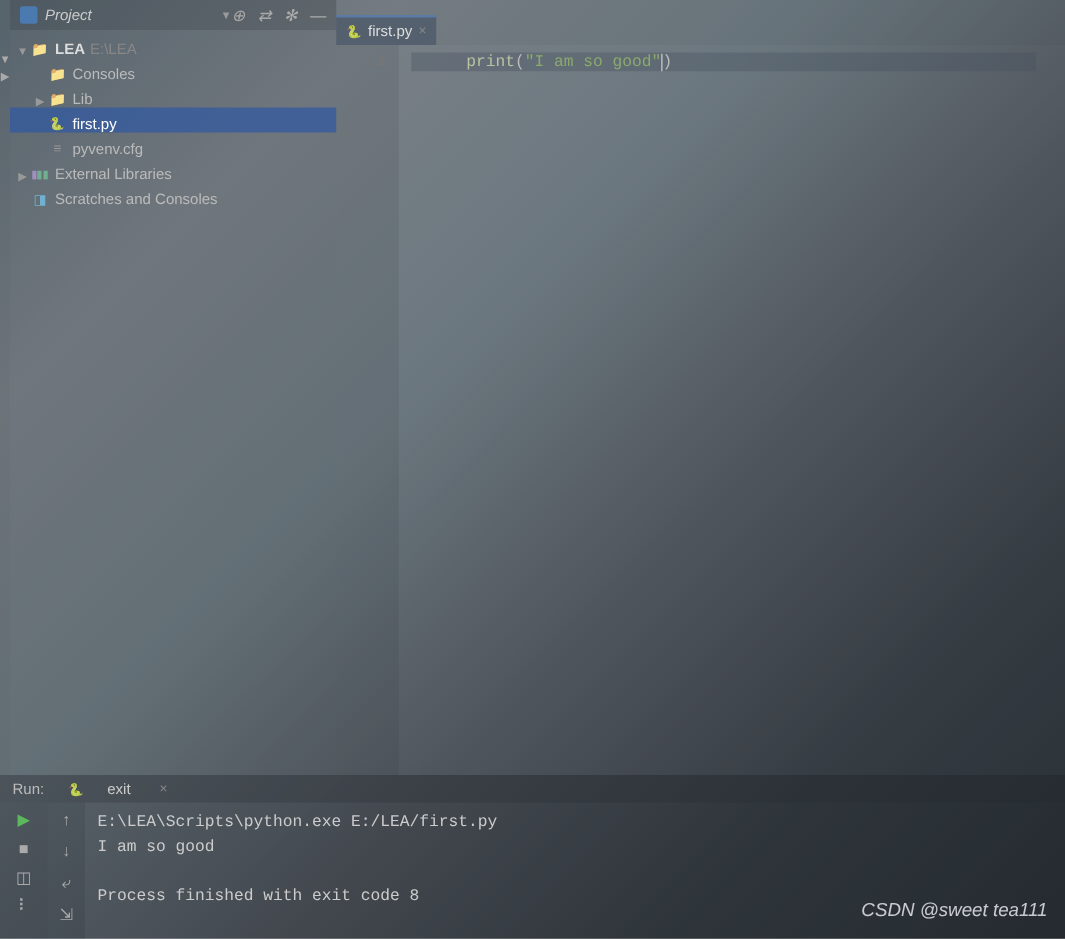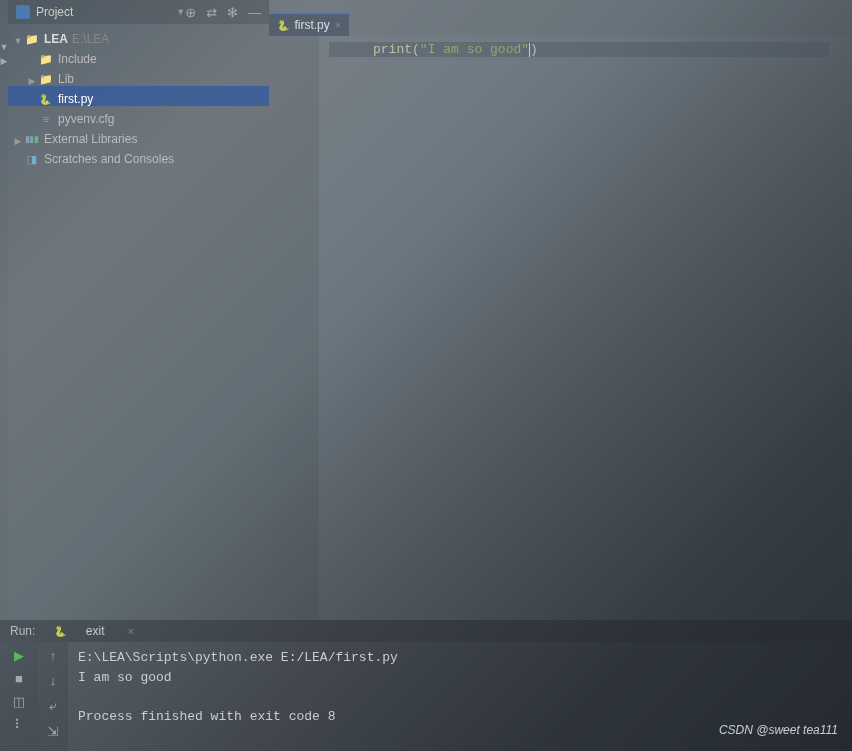--- a/index.html
+++ b/index.html
@@ -29,20 +29,21 @@
       padding-top: 42px;
     }
     .collapse-arrow { color: #aaa; font-size: 9px; margin-bottom: 4px; cursor: pointer; }
     .sidebar-content { flex: 1; }
     .sidebar-header {
       height: 24px;
       display: flex;
       align-items: center;
       padding: 0 8px;
       background: rgba(40, 45, 52, 0.2);
+      font-style: italic;
     }
     .proj-icon { width: 14px; height: 14px; background: #4a7ab0; border-radius: 2px; margin-right: 6px; }
     .sidebar-header-title { flex: 1; color: #cccccc; }
     .header-dropdown-icon { color: #999; margin-left: 4px; font-size: 9px; }
     .header-icons { display: flex; gap: 10px; }
     .header-icon { color: #aaa; cursor: pointer; font-size: 13px; }
     .tree { padding: 2px 0; }
     .tree-row {
       display: flex;
       align-items: flex-end;
@@ -157,21 +158,21 @@
       font-size: 13px;
       color: #ccc;
       white-space: pre;
       line-height: 1.5;
     }
     .watermark {
       position: absolute;
       bottom: 14px;
       right: 14px;
       color: rgba(230, 230, 235, 0.85);
-      font-size: 12px;
+      font-size: 15px;
       font-style: italic;
       pointer-events: none;
     }
   </style>
 </head>
 <body>
 
 <div class="main-layout">
   <div class="sidebar-gutter">
     <span class="collapse-arrow">▼</span>
@@ -192,21 +193,21 @@
       </div>
       <div class="tree" id="tree">
           <div class="tree-row indent-0">
             <span class="tree-arrow down"></span>
             <span class="tree-icon folder-icon"></span>
             <span class="tree-label"><span class="bold">LEA</span><span class="path">E:\LEA</span></span>
           </div>
           <div class="tree-row indent-1">
             <span class="tree-arrow none"></span>
             <span class="tree-icon folder-icon"></span>
-            <span class="tree-label">Include</span>
+            <span class="tree-label">Consoles</span>
           </div>
           <div class="tree-row indent-1">
             <span class="tree-arrow right"></span>
             <span class="tree-icon folder-icon"></span>
             <span class="tree-label">Lib</span>
           </div>
           <div class="tree-row indent-1 selected">
             <span class="tree-arrow none"></span>
             <span class="tree-icon py-icon"></span>
             <span class="tree-label">first.py</span>

